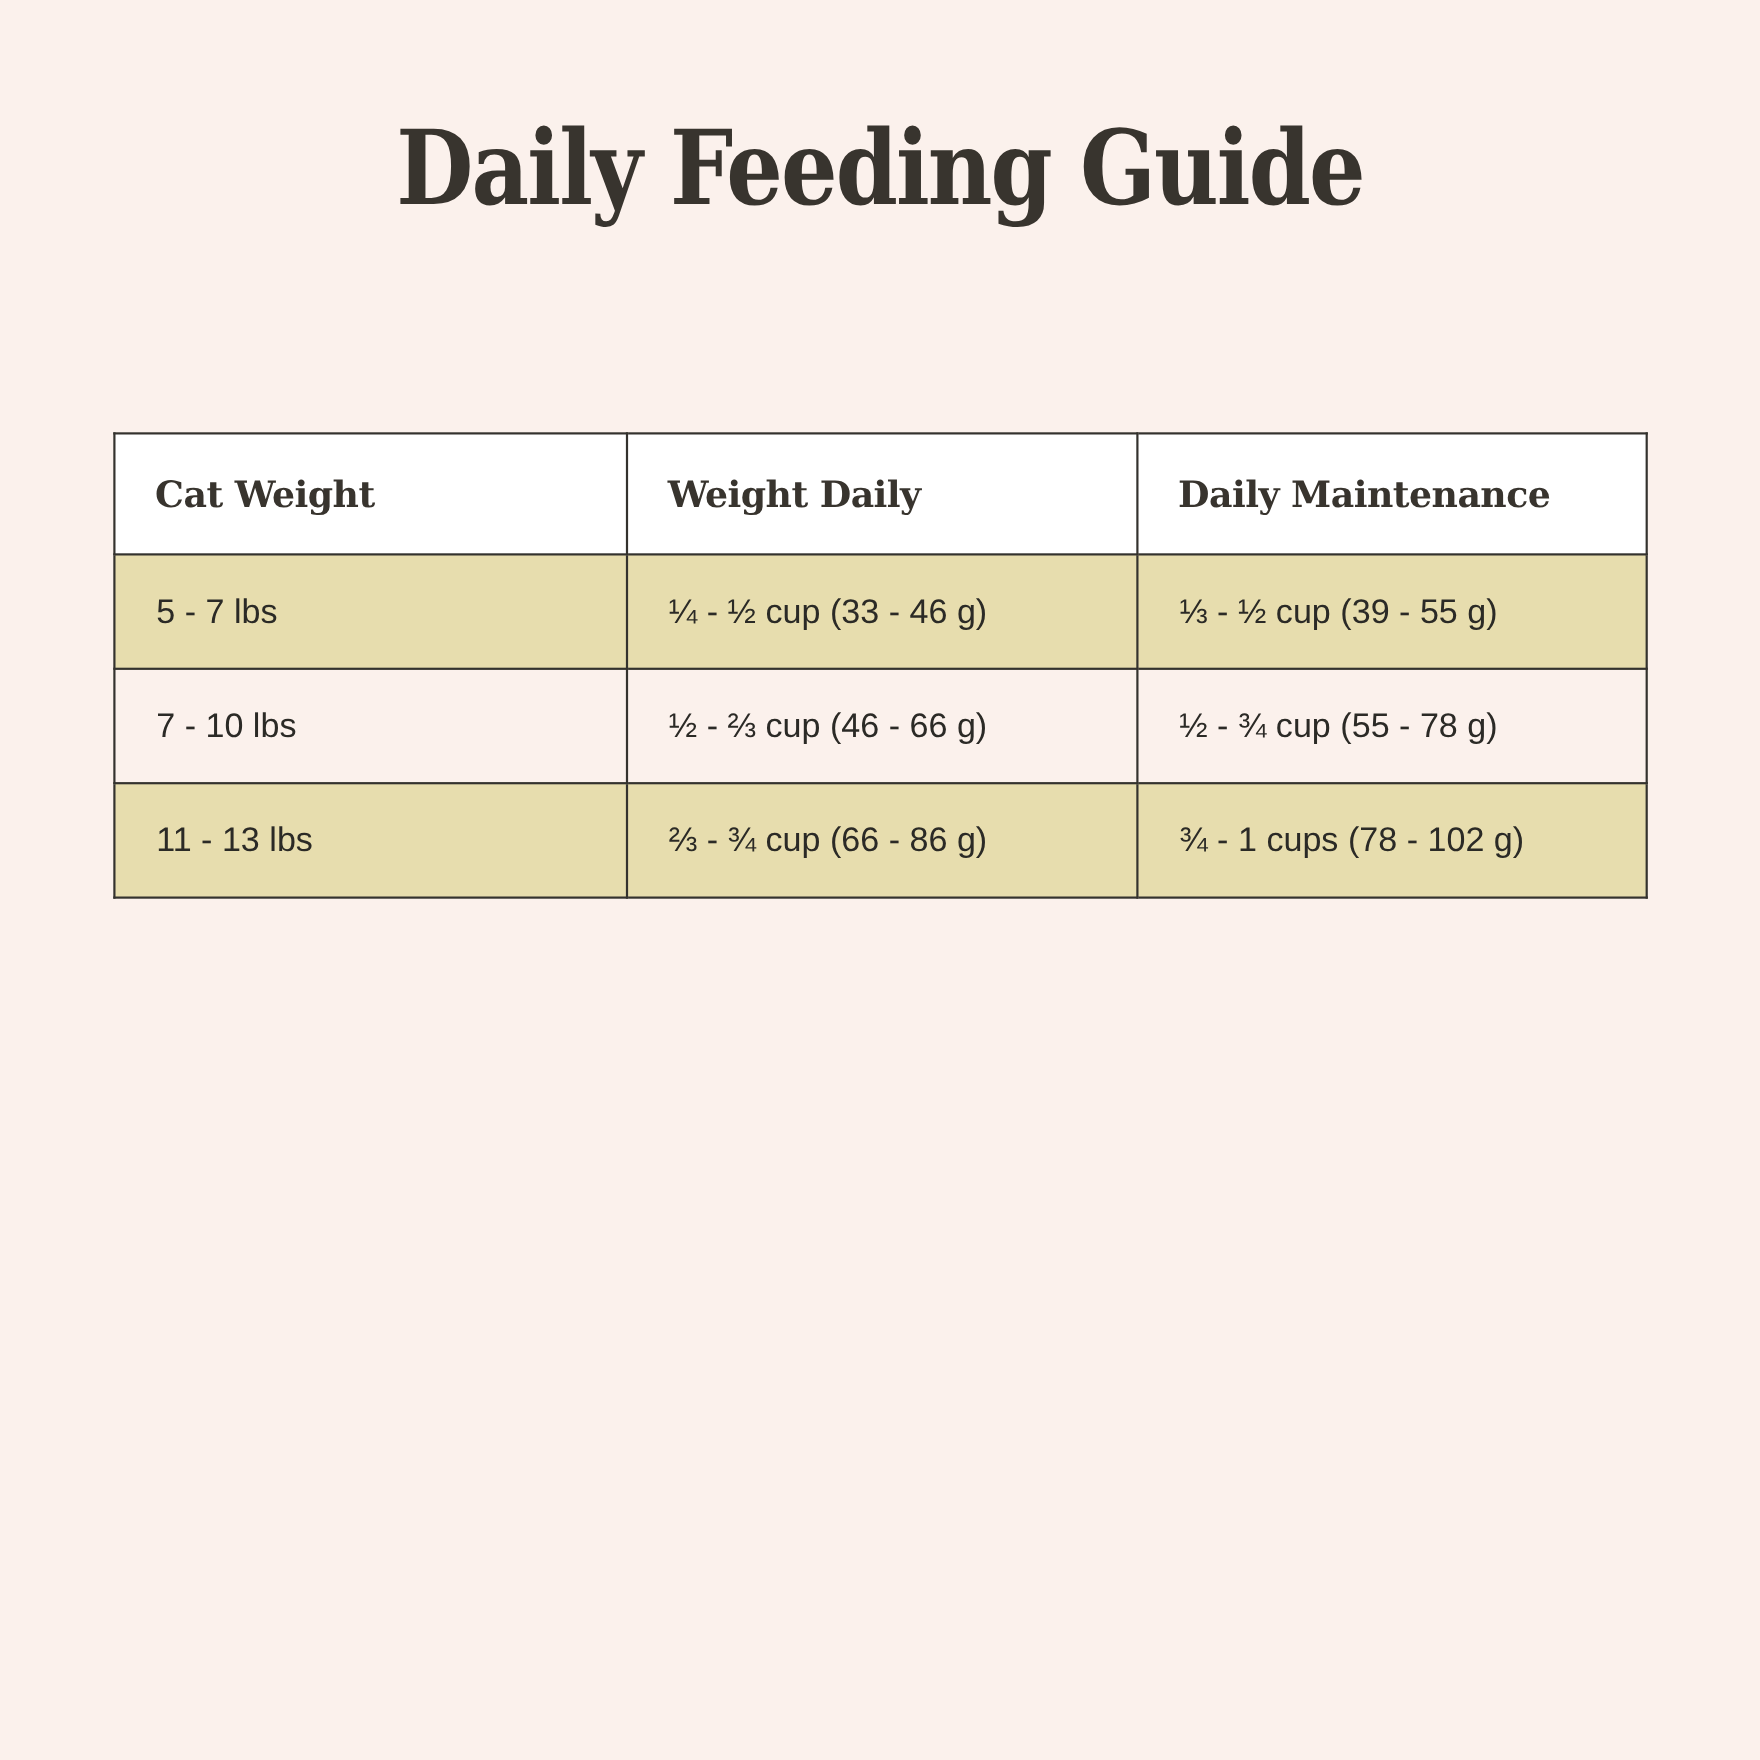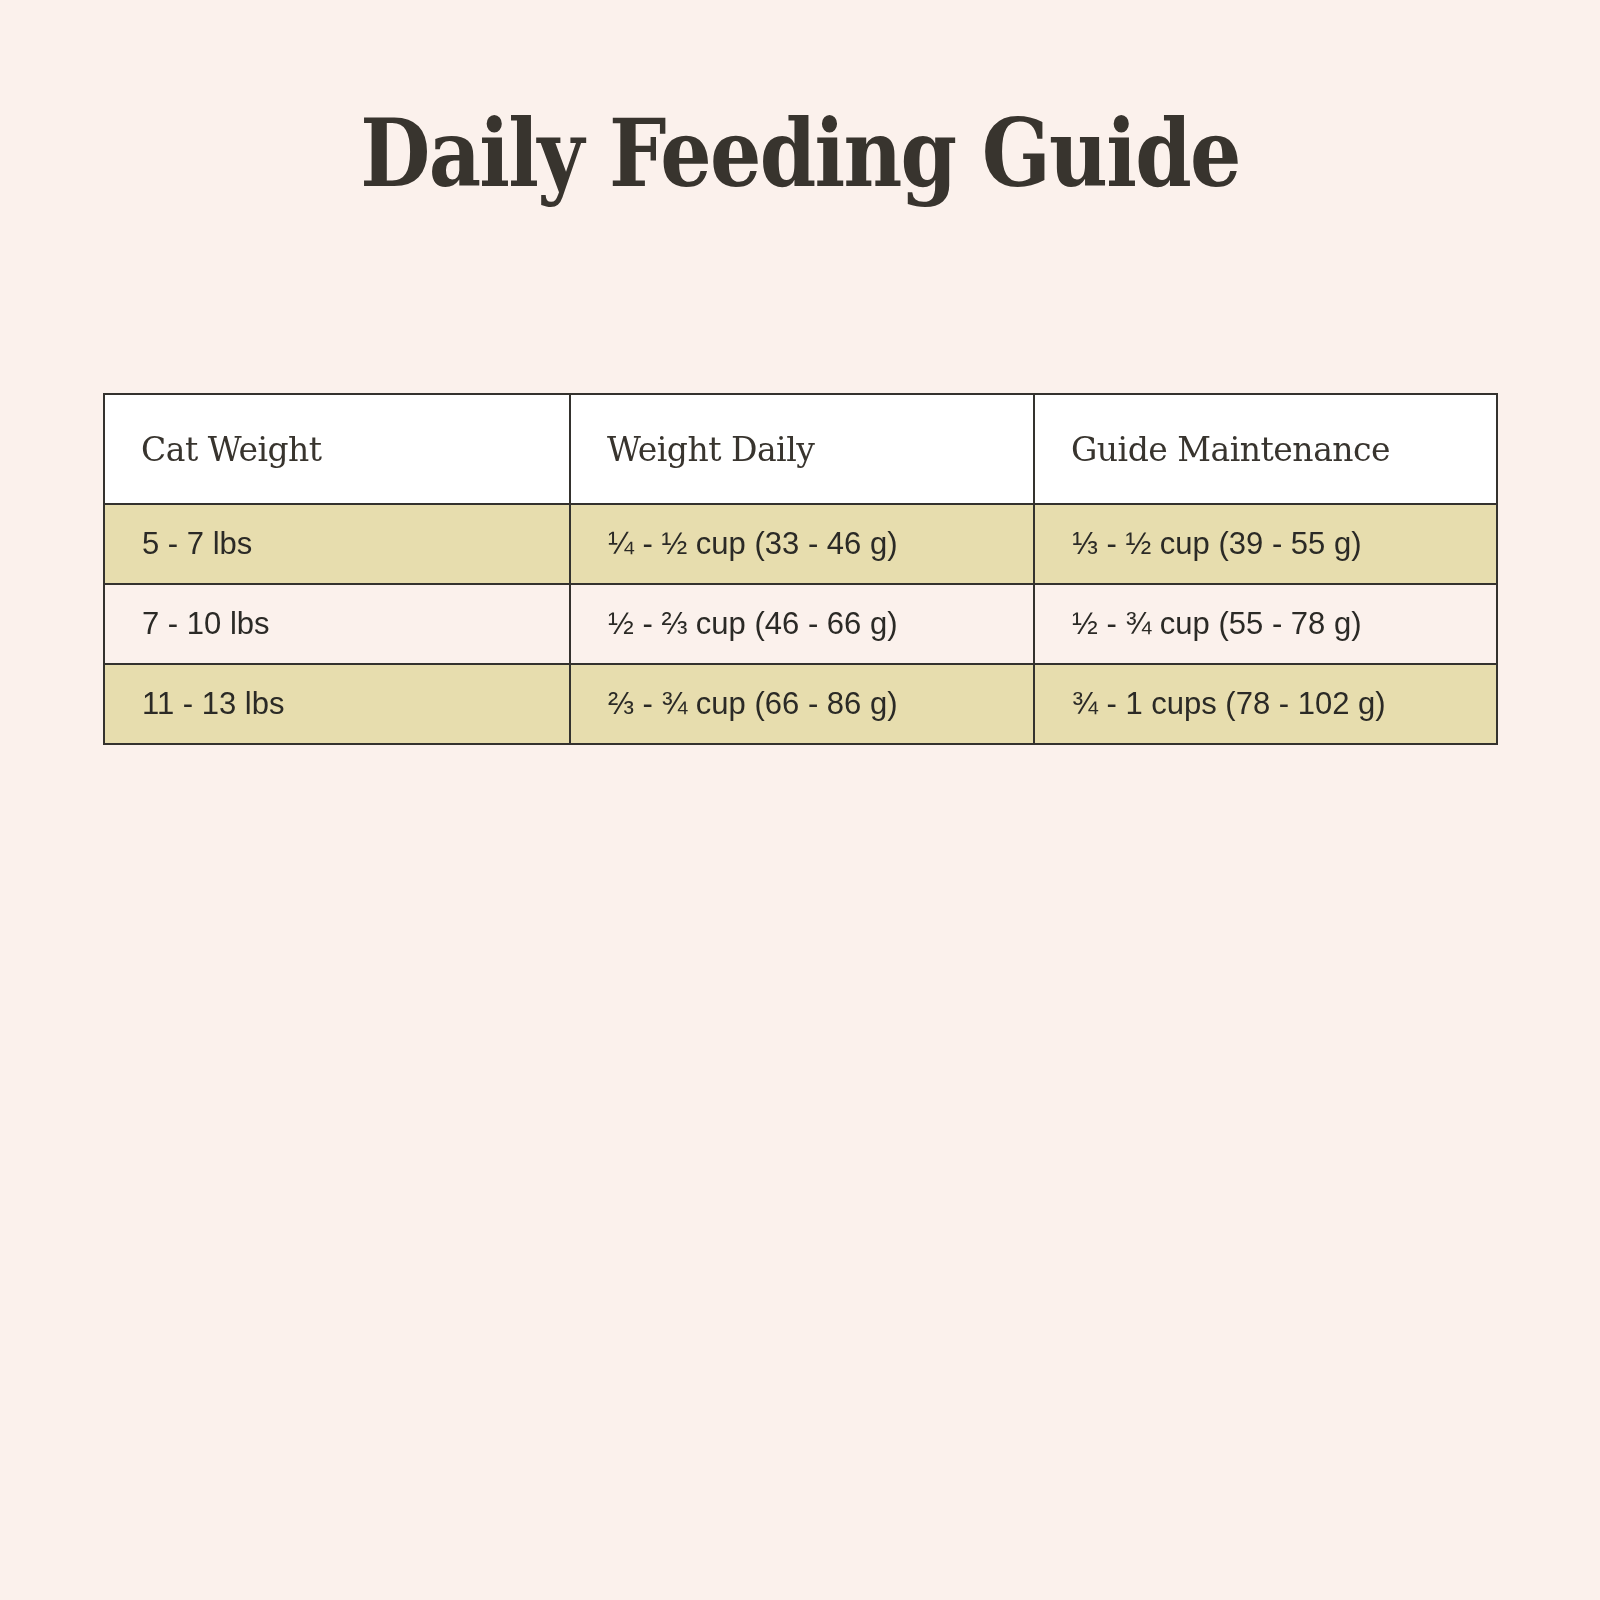--- a/index.html
+++ b/index.html
@@ -46,29 +46,29 @@
   .guide td {
     border: 2px solid var(--border-color, #34322e);
     text-align: left;
     vertical-align: middle;
   }
 
   .guide thead th {
     height: 110px;
     background: var(--header-bg, #ffffff);
     font-family: "DejaVu Serif", "Liberation Serif", serif;
-    font-weight: 400;
+    font-weight: 700;
     font-size: 33px;
     letter-spacing: -0.5px;
     color: var(--title-color, #38342e);
     padding: 0 10px 0 36px;
   }
 
   .guide tbody tr.data-row td {
-    height: 80px;
+    height: 104px;
     font-size: 31px;
     padding: 0 10px 0 37px;
     background: var(--page-bg, #fbf1ec);
   }
 
   .guide tbody tr.alt td {
     background: var(--row-alt-bg, #e7ddae);
   }
 
   .guide td.note {
@@ -89,21 +89,21 @@
 <table class="guide">
   <colgroup>
     <col style="width:466px">
     <col style="width:464px">
     <col style="width:463px">
   </colgroup>
   <thead>
     <tr>
       <th>Cat Weight</th>
       <th>Weight Daily</th>
-      <th>Guide Maintenance</th>
+      <th>Daily Maintenance</th>
     </tr>
   </thead>
   <tbody>
     <tr class="data-row alt">
       <td>5 - 7 lbs</td>
       <td>¼ - ½ cup (33 - 46 g)</td>
       <td>⅓ - ½ cup (39 - 55 g)</td>
     </tr>
     <tr class="data-row">
       <td>7 - 10 lbs</td>

